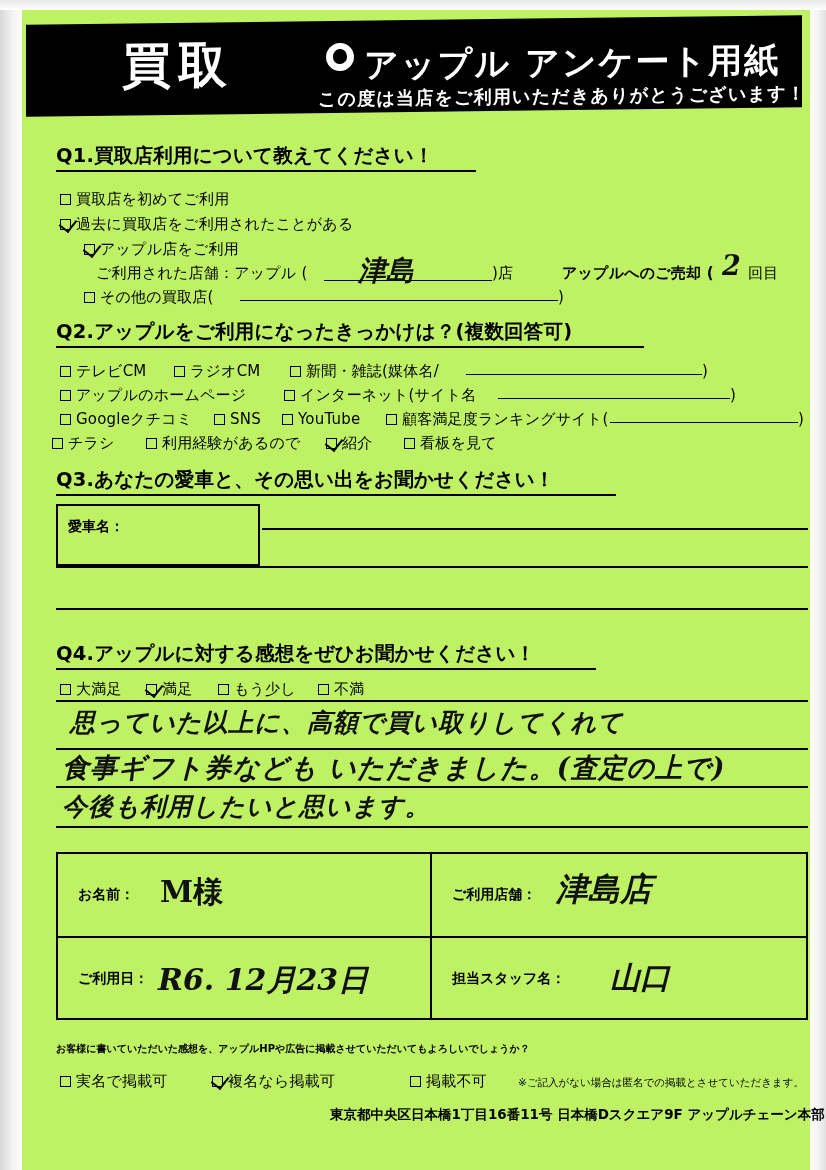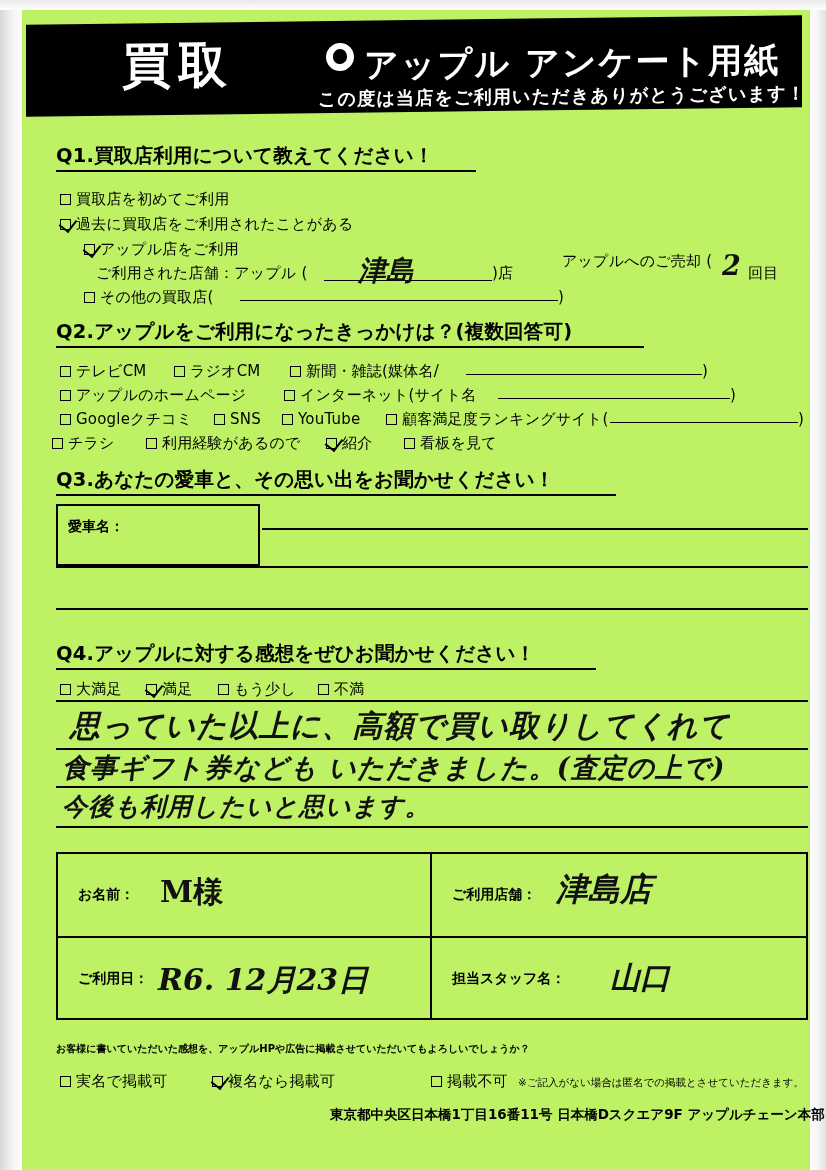--- a/index.html
+++ b/index.html
@@ -229,21 +229,21 @@
   </div>
   <div class="opt" style="left:84px; top:240px;">
     <span class="cb checked"></span><span>アップル店をご利用</span>
   </div>
 
   <div class="opt" style="left:96px; top:264px;">ご利用された店舗：アップル (</div>
   <div class="line" style="left:324px; top:280px; width:168px;"></div>
   <div class="hand" style="left:358px; top:252px; font-size:28px;">津島</div>
   <div class="opt" style="left:492px; top:264px;">)店</div>
 
-  <div class="opt" style="left:562px; top:252px;">アップルへのご売却 (</div>
+  <div class="opt" style="left:562px; top:264px;font-weight:bold;">アップルへのご売却 (</div>
   <div class="hand" style="left:722px; top:250px; font-size:27px;">2</div>
   <div class="opt" style="left:748px; top:264px;">回目</div>
 
   <div class="opt" style="left:84px; top:288px;">
     <span class="cb"></span><span>その他の買取店(</span>
   </div>
   <div class="line" style="left:240px; top:300px; width:318px;"></div>
   <div class="opt" style="left:558px; top:288px;">)</div>
 
   <div class="q-head" style="left:56px; top:318px;">Q2.アップルをご利用になったきっかけは？(複数回答可)</div>
@@ -321,21 +321,21 @@
   </div>
   <div class="opt" style="left:318px; top:680px;">
     <span class="cb"></span><span>不満</span>
   </div>
 
   <div class="line" style="left:56px; top:700px; width:752px; height:2px;"></div>
   <div class="line" style="left:56px; top:748px; width:752px; height:2px;"></div>
   <div class="line" style="left:56px; top:786px; width:752px; height:2px;"></div>
   <div class="line" style="left:56px; top:826px; width:752px; height:2px;"></div>
 
-  <div class="hand" style="left:70px; top:706px; font-size:30px; letter-spacing:1px;">思っていた以上に、高額で買い取りしてくれて</div>
+  <div class="hand" style="left:70px; top:706px; font-size:25px; letter-spacing:1px;">思っていた以上に、高額で買い取りしてくれて</div>
   <div class="hand" style="left:62px; top:750px; font-size:27px; letter-spacing:1px;">食事ギフト券なども いただきました。(査定の上で)</div>
   <div class="hand" style="left:62px; top:790px; font-size:25px; letter-spacing:1px;">今後も利用したいと思います。</div>
 
   <div class="box" style="left:56px; top:852px; width:752px; height:168px;"></div>
   <div class="line" style="left:56px; top:936px; width:752px; height:2px;"></div>
   <div class="line" style="left:430px; top:852px; width:2px; height:168px;"></div>
 
   <div class="lbl" style="left:78px; top:886px;">お名前：</div>
   <div class="hand" style="left:160px; top:872px; font-size:30px; font-style:normal;">M様</div>
 
@@ -349,20 +349,20 @@
   <div class="hand" style="left:610px; top:958px; font-size:30px;">山口</div>
 
   <div class="footer-text" style="left:56px; top:1042px;">お客様に書いていただいた感想を、アップルHPや広告に掲載させていただいてもよろしいでしょうか？</div>
 
   <div class="opt" style="left:60px; top:1072px;">
     <span class="cb"></span><span>実名で掲載可</span>
   </div>
   <div class="opt" style="left:212px; top:1072px;">
     <span class="cb checked"></span><span>複名なら掲載可</span>
   </div>
-  <div class="opt" style="left:407px; top:1072px;padding-left:24px;">
+  <div class="opt" style="left:386px; top:1072px;padding-left:24px;">
     <span class="cb"></span><span>掲載不可</span>
   </div>
   <div class="small-note" style="left:518px; top:1076px;">※ご記入がない場合は匿名での掲載とさせていただきます。</div>
 
   <div class="addr" style="left:330px; top:1106px;">東京都中央区日本橋1丁目16番11号 日本橋Dスクエア9F アップルチェーン本部</div>
 
 </div>
 
 </body></html>

